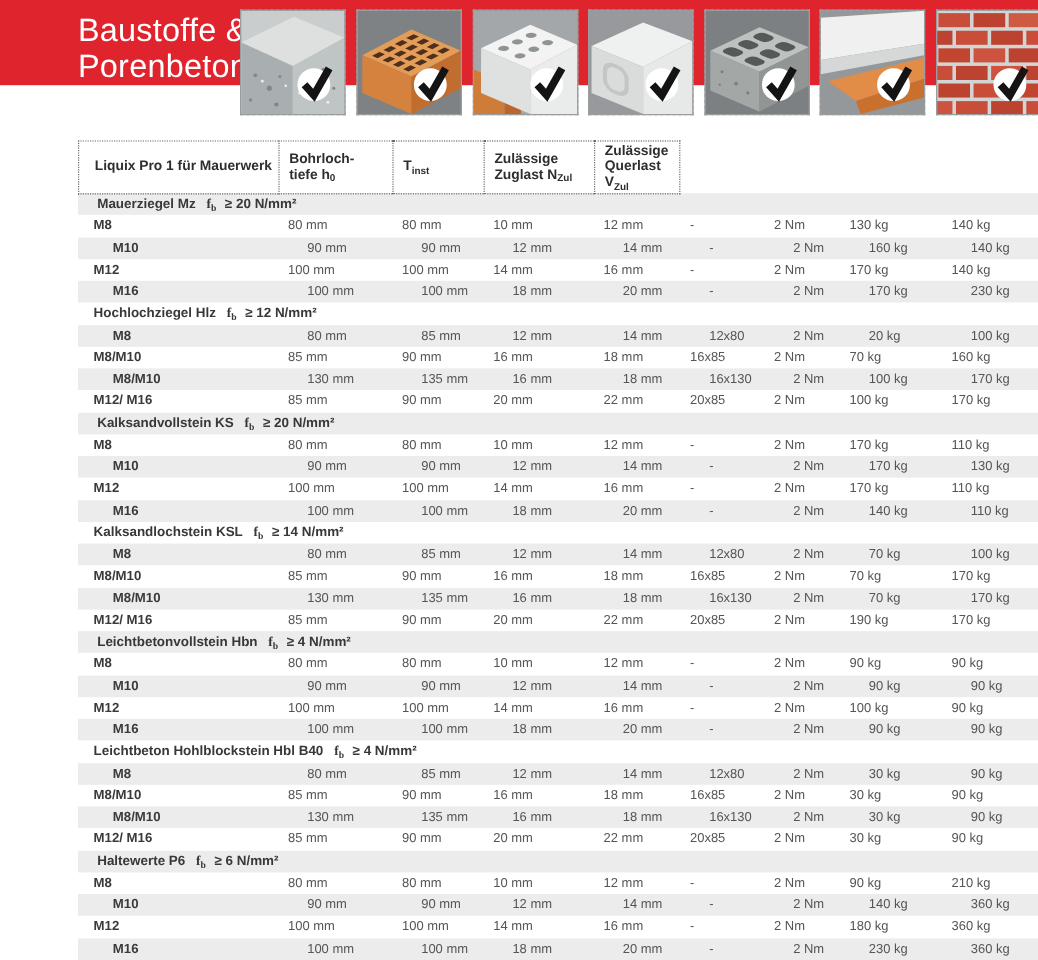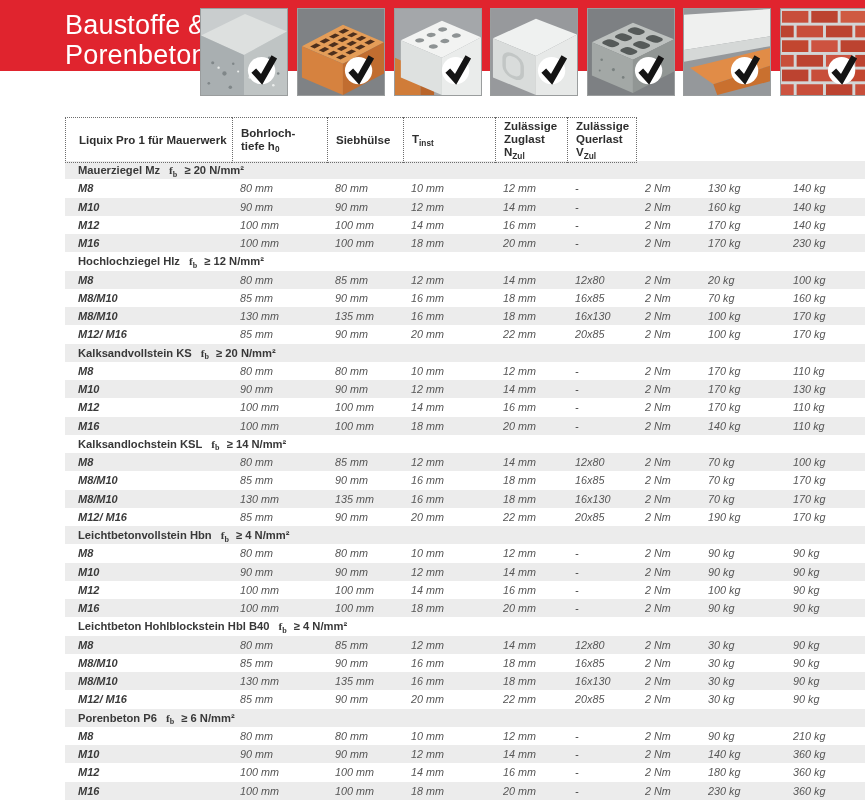--- a/index.html
+++ b/index.html
@@ -12,24 +12,24 @@
   .tile svg{display:block;width:100%;height:100%;}
   .twrap{position:absolute;left:65px;top:117px;width:800px;}
   .thead,.trow{display:grid;grid-template-columns:167px 95px 76px 92px 72px 70px 63px 85px 80px;}
   .thead{height:44px;}
   .th{border-top:1px dotted #6d6d6d;border-bottom:1px dotted #6d6d6d;border-left:1px dotted #6d6d6d;
       display:flex;flex-direction:column;justify-content:center;
       font-weight:bold;font-size:11.5px;line-height:13px;color:#2e2e2e;padding:2px 4px 2px 8px;}
   .th:last-child{border-right:1px dotted #6d6d6d;}
   .th0{padding-left:13px;}
   .ctr{text-align:center;}
-  .trow{height:18.26px;align-items:center;font-style:italic;}
+  .trow{height:18.26px;align-items:center;}
   .srow{height:18.26px;display:flex;align-items:center;padding-left:13px;
         font-weight:bold;font-size:11.2px;color:#383838;}
-  .g{background:#ececec;}
+  .g{background:#ececec;padding-left:16px;}
   .cell{font-size:10.8px;color:#565656;padding-left:8px;white-space:nowrap;}
   .lbl{font-weight:bold;color:#3a3a3a;font-size:11px;padding-left:13px;}
   .sb{font-size:0.72em;position:relative;top:2.5px;}
   .fsym{margin-left:9px;font-family:Liberation Serif, serif;}
   .scond{margin-left:4px;white-space:pre;}
 </style>
 </head>
 <body>
 
 <div class="page">
@@ -217,23 +217,20 @@
   </div>
 
   <div class="twrap">
     <div class="thead" id="thead">
         <div class="th th0">Liquix Pro 1 für Mauerwerk</div>
         <div class="th">
           <div class="ln">Bohrloch-</div>
           <div class="ln">tiefe h<span class="sb">0</span></div>
         </div>
         <div class="th">
-          <div class="ln">Siebhülse</div>
-        </div>
-        <div class="th">
           <div class="ln">T<span class="sb">inst</span></div>
         </div>
         <div class="th">
           <div class="ln">Zulässige</div>
           <div class="ln">Zuglast N<span class="sb">Zul</span></div>
         </div>
         <div class="th">
           <div class="ln">Zulässige</div>
           <div class="ln">Querlast V<span class="sb">Zul</span></div>
         </div>
@@ -527,21 +524,21 @@
           <div class="cell val">85 mm</div>
           <div class="cell val">90 mm</div>
           <div class="cell val">20 mm</div>
           <div class="cell val">22 mm</div>
           <div class="cell val">20x85</div>
           <div class="cell val">2 Nm</div>
           <div class="cell val">30 kg</div>
           <div class="cell val">90 kg</div>
         </div>
         <div class="srow g">
-          <span class="sname">Porenbeton P6</span>
+          <span class="sname">Haltewerte P6</span>
           <span class="fsym">f<span class="sb">b</span></span>
           <span class="scond"> ≥ 6 N/mm²</span>
         </div>
         <div class="trow">
           <div class="cell lbl">M8</div>
           <div class="cell val">80 mm</div>
           <div class="cell val">80 mm</div>
           <div class="cell val">10 mm</div>
           <div class="cell val">12 mm</div>
           <div class="cell val">-</div>

